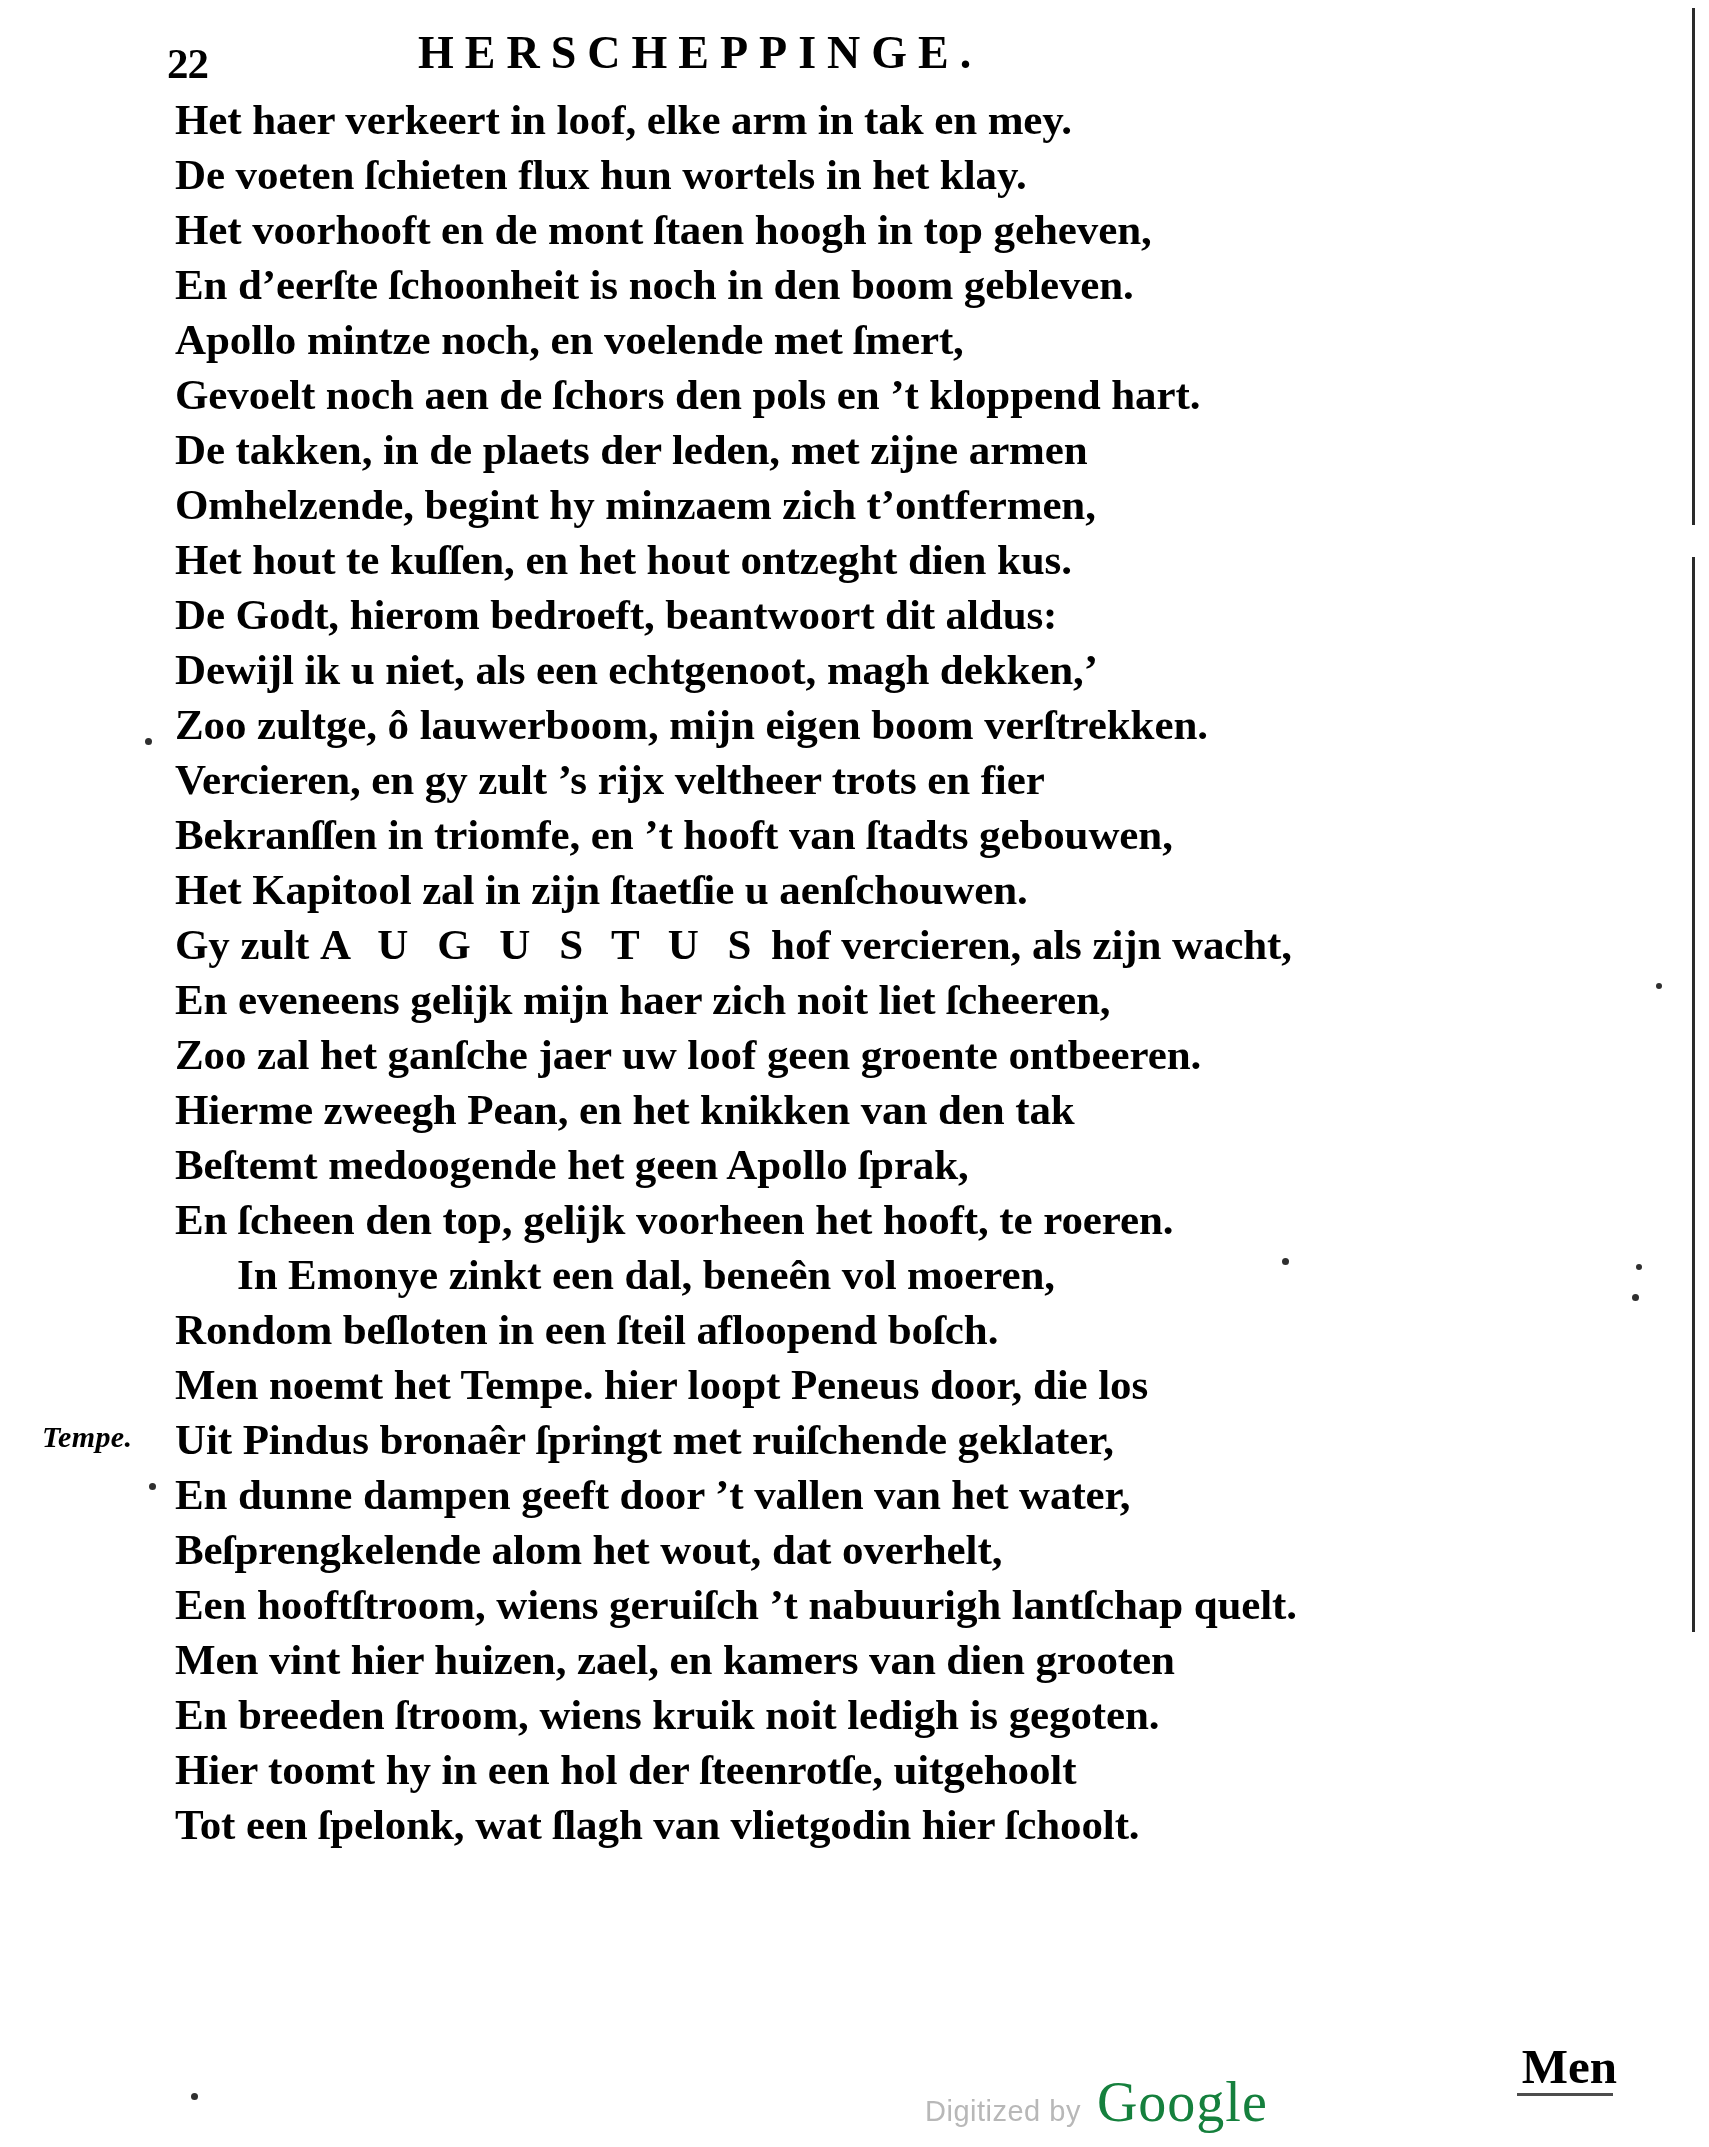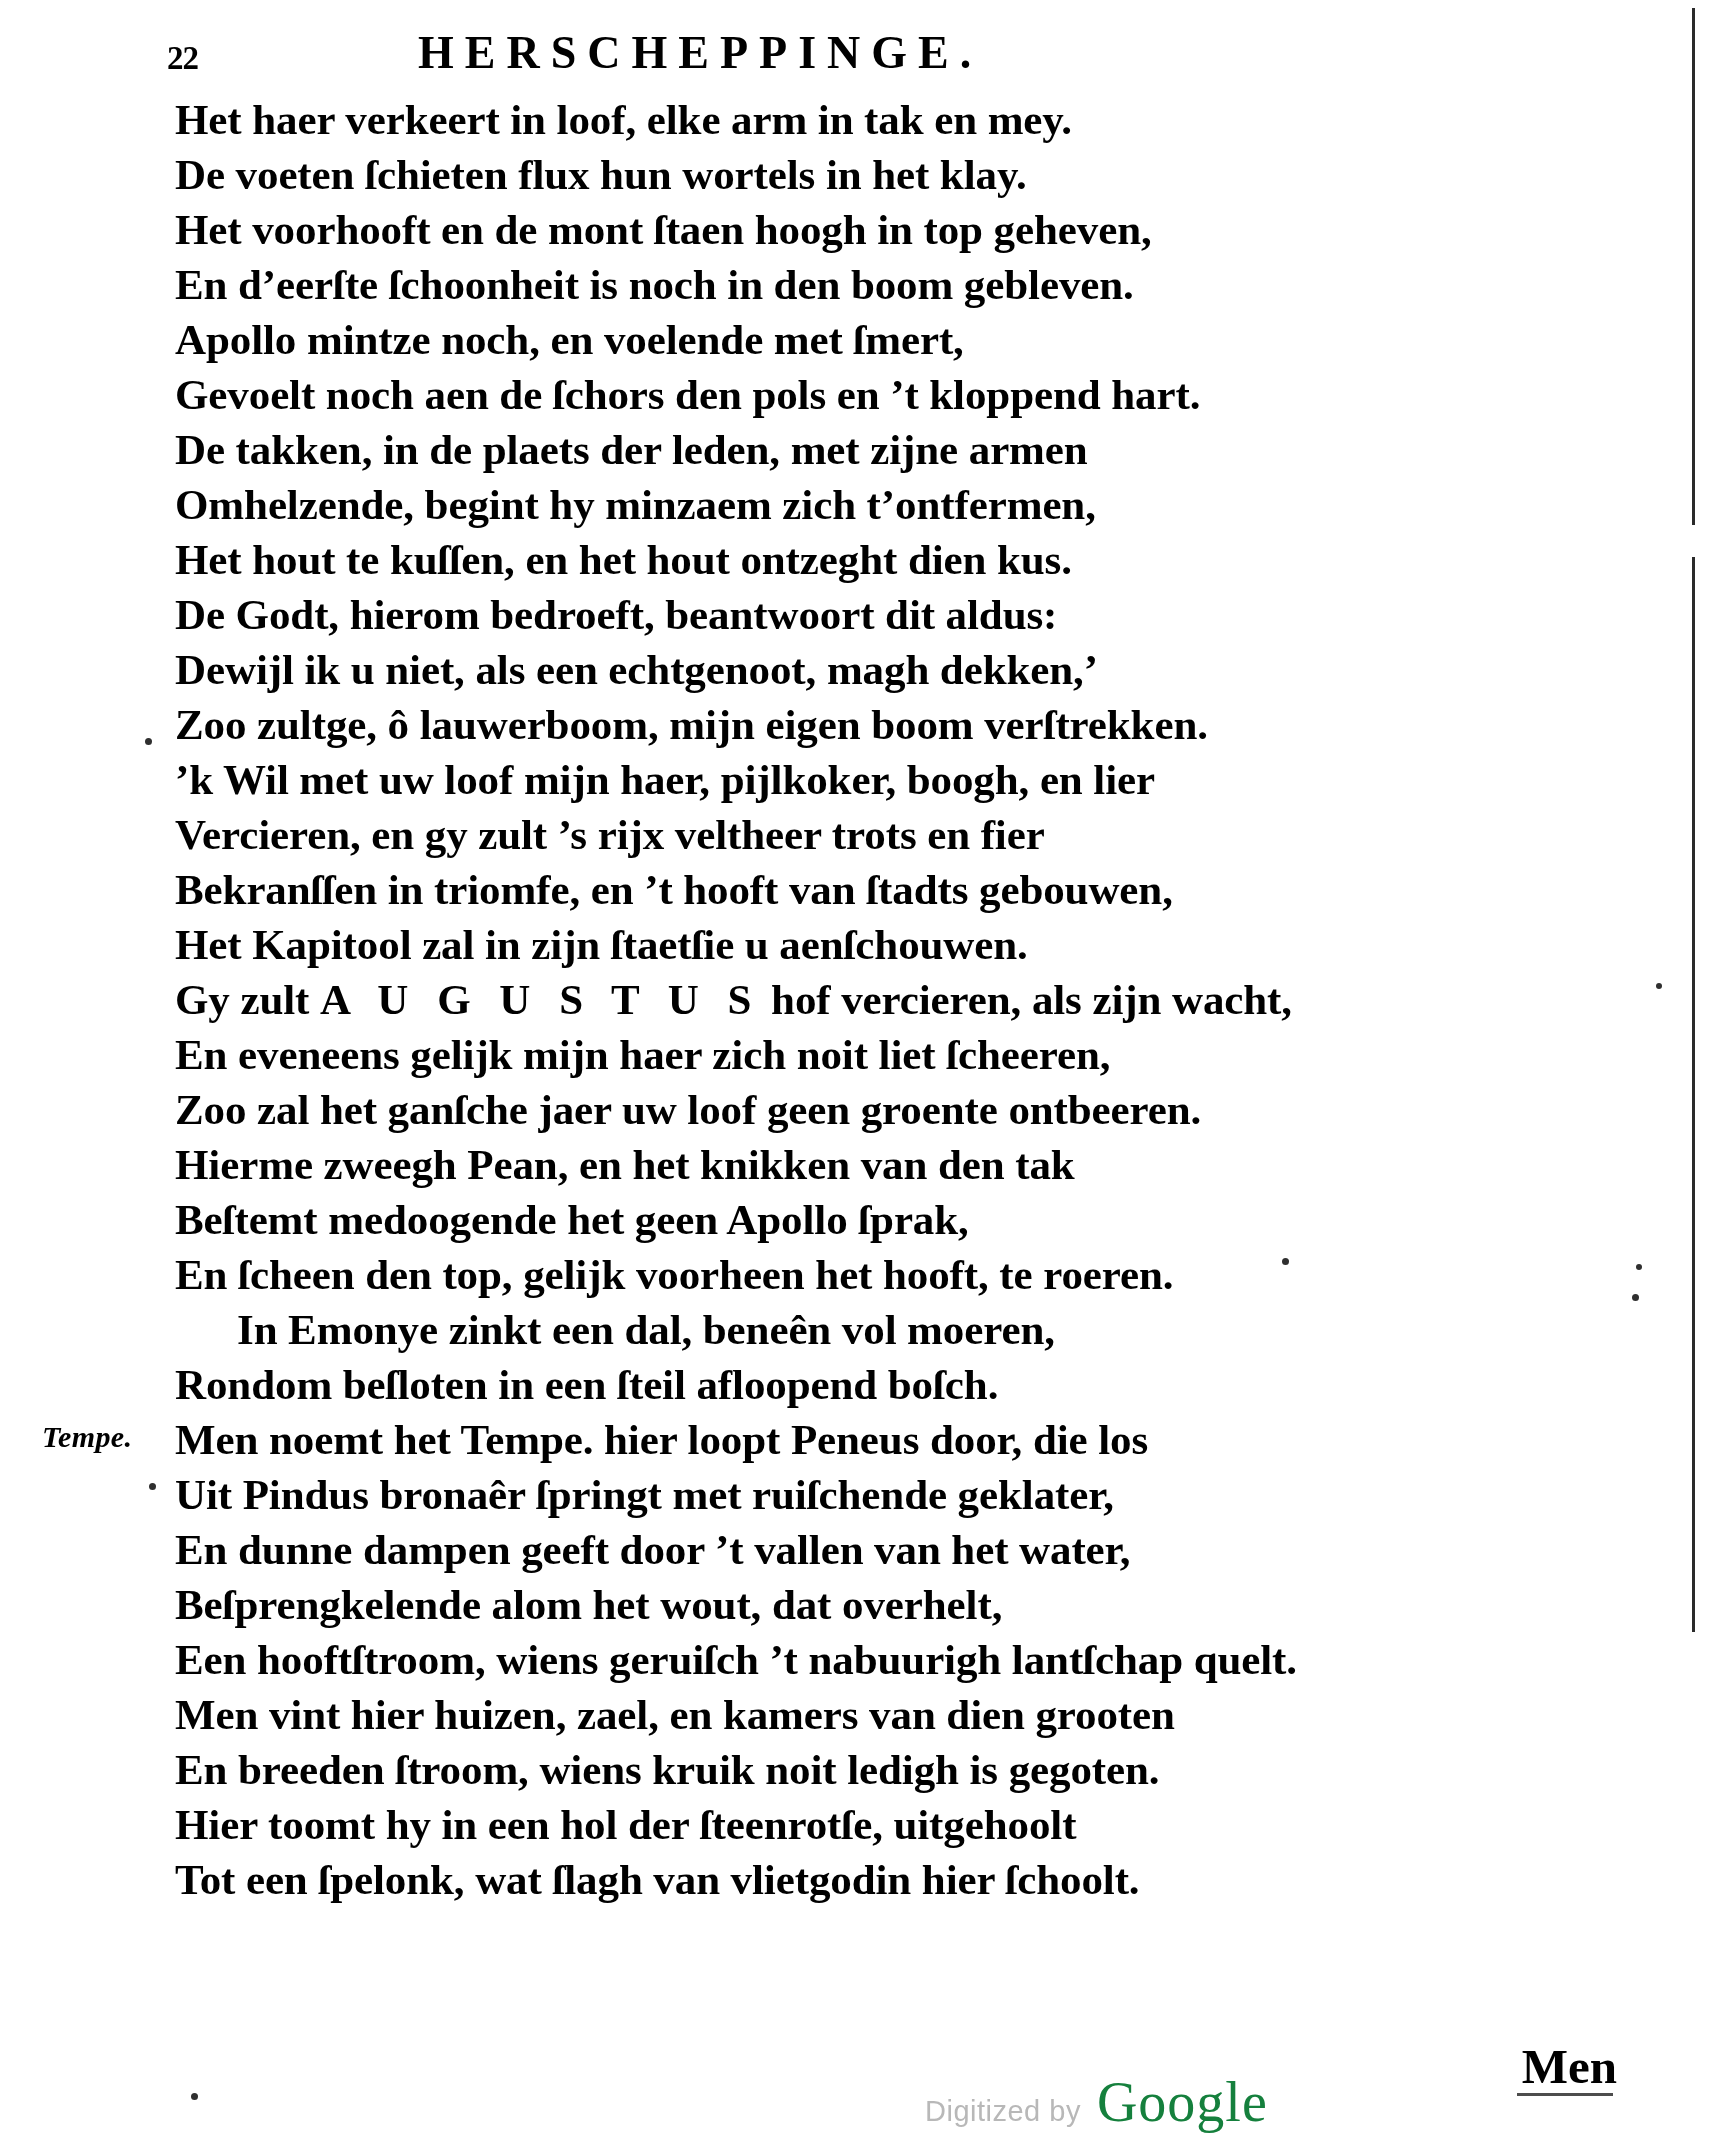--- a/index.html
+++ b/index.html
@@ -27,21 +27,21 @@
     position: absolute;
     left: 0;
     top: 14px;
     width: 1709px;
     height: 60px;
   }
   .folio {
     position: absolute;
     left: 167px;
     top: 28px;
-    font-size: 33px;
+    font-size: 43px;
     font-weight: 700;
     letter-spacing: -1px;
     line-height: 1;
   }
   .running-title {
     position: absolute;
     left: 418px;
     top: 16px;
     font-size: 46px;
     font-weight: 700;
@@ -157,21 +157,20 @@
       <div class="line">Het voorhooft en de mont ſtaen hoogh in top geheven,</div>
       <div class="line">En d’eerſte ſchoonheit is noch in den boom gebleven.</div>
       <div class="line">Apollo mintze noch, en voelende met ſmert,</div>
       <div class="line">Gevoelt noch aen de ſchors den pols en ’t kloppend hart.</div>
       <div class="line">De takken, in de plaets der leden, met zijne armen</div>
       <div class="line">Omhelzende, begint hy minzaem zich t’ontfermen,</div>
       <div class="line">Het hout te kuſſen, en het hout ontzeght dien kus.</div>
       <div class="line">De Godt, hierom bedroeft, beantwoort dit aldus:</div>
       <div class="line">Dewijl ik u niet, als een echtgenoot, magh dekken,’</div>
       <div class="line">Zoo zultge, ô lauwerboom, mijn eigen boom verſtrekken.</div>
-      <div class="line">’k Wil met uw loof mijn haer, pijlkoker, boogh, en lier</div>
       <div class="line">Vercieren, en gy zult ’s rijx veltheer trots en fier</div>
       <div class="line">Bekranſſen in triomfe, en ’t hooft van ſtadts gebouwen,</div>
       <div class="line">Het Kapitool zal in zijn ſtaetſie u aenſchouwen.</div>
       <div class="line"><span>Gy zult </span><span class="spaced-caps">A U G U S T U S</span><span> hof vercieren, als zijn wacht,</span></div>
       <div class="line">En eveneens gelijk mijn haer zich noit liet ſcheeren,</div>
       <div class="line">Zoo zal het ganſche jaer uw loof geen groente ontbeeren.</div>
       <div class="line">Hierme zweegh Pean, en het knikken van den tak</div>
       <div class="line">Beſtemt medoogende het geen Apollo ſprak,</div>
       <div class="line">En ſcheen den top, gelijk voorheen het hooft, te roeren.</div>
       <div class="line indent">In Emonye zinkt een dal, beneên vol moeren,</div>

